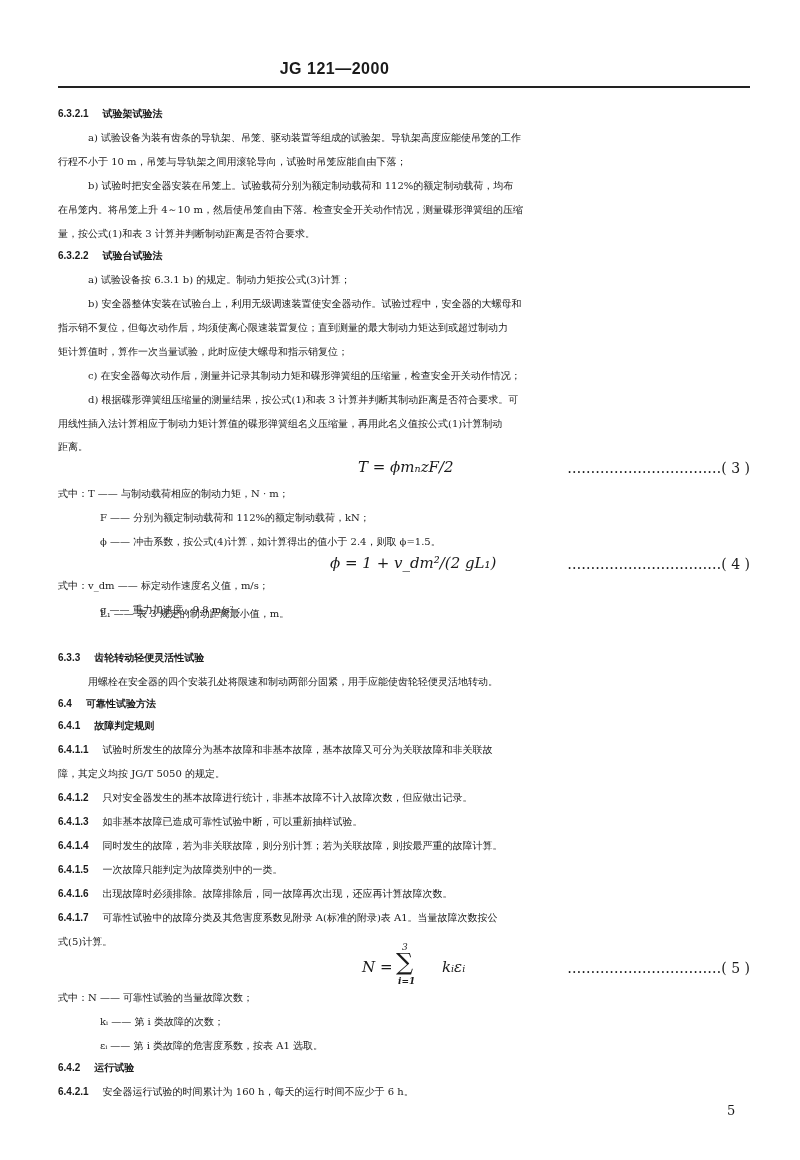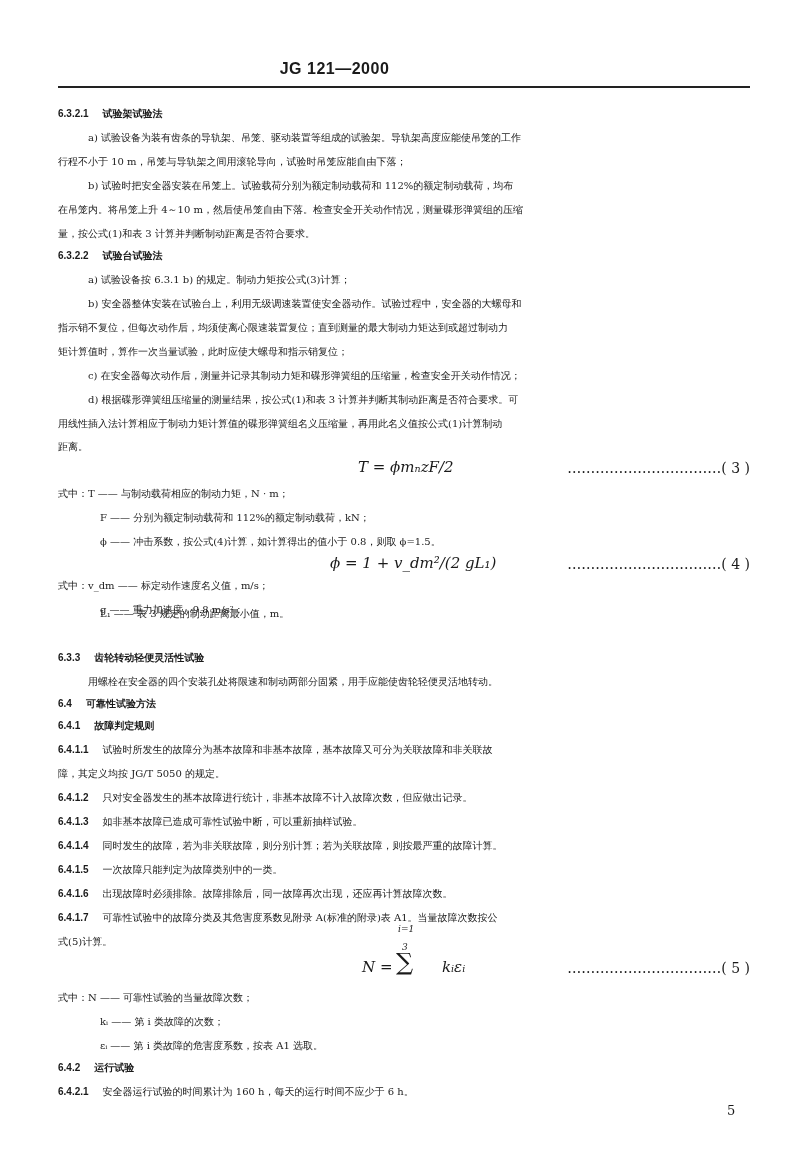--- a/index.html
+++ b/index.html
@@ -48,21 +48,21 @@
   <div class="line" style="top:414px">用线性插入法计算相应于制动力矩计算值的碟形弹簧组名义压缩量，再用此名义值按公式(1)计算制动</div>
   <div class="line" style="top:437px">距离。</div>
 
   <div class="formula" style="top:458px; left:358px">T = ϕmₙzF/2</div>
   <div class="eqnum" style="top:460px">……………………………( 3 )</div>
 
   <div class="line" style="top:484px">
     <span>式中：</span><span>T —— 与制动载荷相应的制动力矩，N · m；</span>
   </div>
   <div class="line ind2" style="top:508px">F —— 分别为额定制动载荷和 112%的额定制动载荷，kN；</div>
-  <div class="line ind2" style="top:532px">ϕ —— 冲击系数，按公式(4)计算，如计算得出的值小于 0.8，则取 ϕ=1.5。</div>
+  <div class="line ind2" style="top:532px">ϕ —— 冲击系数，按公式(4)计算，如计算得出的值小于 2.4，则取 ϕ=1.5。</div>
 
   <div class="formula" style="top:554px; left:330px">ϕ = 1 + v_dm²/(2 gL₁)</div>
   <div class="eqnum" style="top:556px">……………………………( 4 )</div>
 
   <div class="line" style="top:576px">
     <span>式中：</span><span>v_dm —— 标定动作速度名义值，m/s；</span>
   </div>
   <div class="line ind2" style="top:600px">g —— 重力加速度，9.8 m/s²；</div>
   <div class="line ind2" style="top:604px">L₁ —— 表 3 规定的制动距离最小值，m。</div>
 
@@ -98,21 +98,21 @@
     <span class="num">6.4.1.6</span><span>出现故障时必须排除。故障排除后，同一故障再次出现，还应再计算故障次数。</span>
   </div>
   <div class="line" style="top:908px">
     <span class="num">6.4.1.7</span><span>可靠性试验中的故障分类及其危害度系数见附录 A(标准的附录)表 A1。当量故障次数按公</span>
   </div>
   <div class="line" style="top:932px">式(5)计算。</div>
 
   <div class="formula" style="top:958px; left:362px">N =</div>
   <div style="position:absolute; left:402px; top:942px; font-size:9px; font-style:italic;">3</div>
   <div style="position:absolute; left:396px; top:950px; font-size:24px; line-height:24px;">∑</div>
-  <div style="position:absolute; left:398px; top:924px; font-size:9px; font-style:italic;">i=1</div>
+  <div style="position:absolute; left:398px; top:976px; font-size:9px; font-style:italic;font-weight:bold;">i=1</div>
   <div class="formula" style="top:958px; left:442px">kᵢεᵢ</div>
   <div class="eqnum" style="top:960px">……………………………( 5 )</div>
 
   <div class="line" style="top:988px">
     <span>式中：</span><span>N —— 可靠性试验的当量故障次数；</span>
   </div>
   <div class="line ind2" style="top:1012px">kᵢ —— 第 i 类故障的次数；</div>
   <div class="line ind2" style="top:1036px">εᵢ —— 第 i 类故障的危害度系数，按表 A1 选取。</div>
 
   <div class="line h" style="top:1058px">

